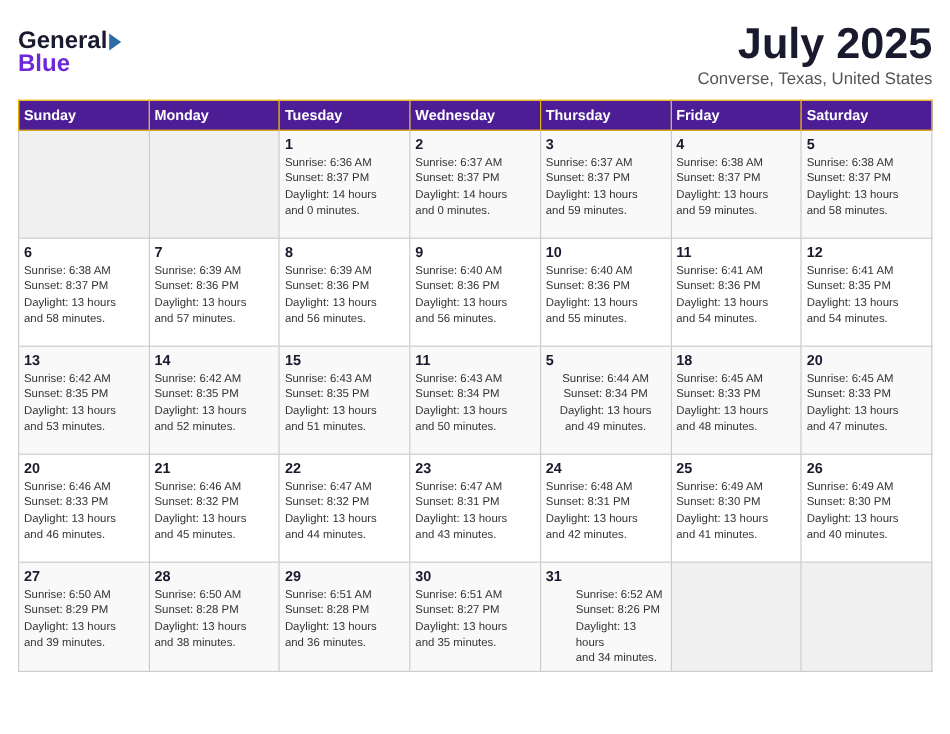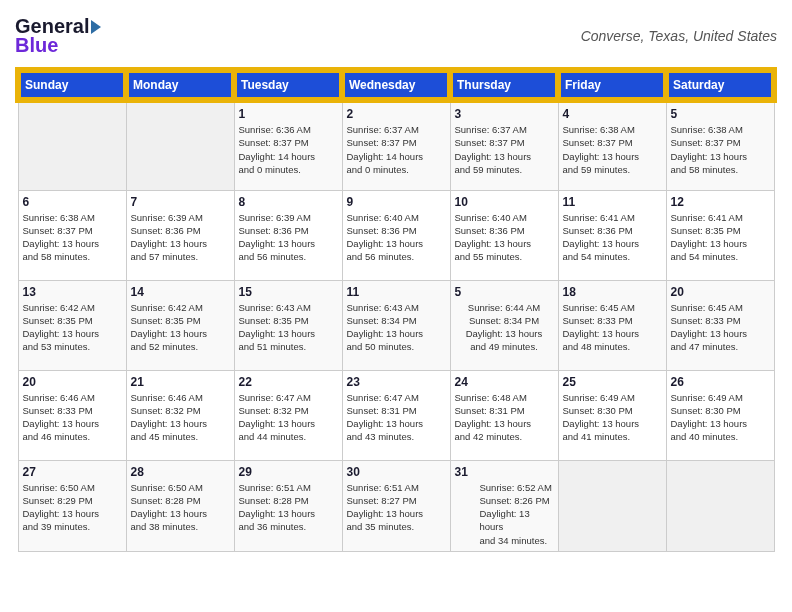--- a/index.html
+++ b/index.html
@@ -25,35 +25,34 @@
       text-align: right;
     }
     .month-year {
       font-size: 36px;
       font-weight: bold;
       color: #1a1a2e;
     }
     .location {
       font-size: 14px;
       color: #555;
-      font-style: italic;
     }
     table {
       width: 100%;
       border-collapse: collapse;
       font-size: 10px;
     }
     thead tr th {
-      background-color: #1d4ed8;
+      background-color: #4c1d95;
       color: #fff;
       padding: 5px 4px;
       text-align: left;
       font-size: 12px;
       font-weight: bold;
-      border: 6px solid #eab308;
+      border: 1px solid #eab308;
     }
     tbody tr td {
       border: 1px solid #ccc;
       vertical-align: top;
       padding: 4px;
       width: 14.28%;
       min-height: 80px;
       height: 90px;
     }
     tbody tr:nth-child(odd) td {
@@ -82,20 +81,21 @@
 
 <div class="header">
   <div class="logo">
     <div style="display:flex;align-items:center;">
       <span style="font-size:20px;font-weight:bold;color:#1a1a2e;">General</span>
       <span style="display:inline-block;width:0;height:0;border-top:7px solid transparent;border-bottom:7px solid transparent;border-left:10px solid #2e6da4;margin:0 2px;"></span>
     </div>
     <span style="font-size:20px;font-weight:bold;color:#6d28d9;margin-top:-4px;">Blue</span>
   </div>
   <div class="title-block">
+    <div class="month-year">July 2025</div>
     <div class="location">Converse, Texas, United States</div>
   </div>
 </div>
 
 <table>
   <thead>
     <tr>
     <th>Sunday</th>
         <th>Monday</th>
         <th>Tuesday</th>

